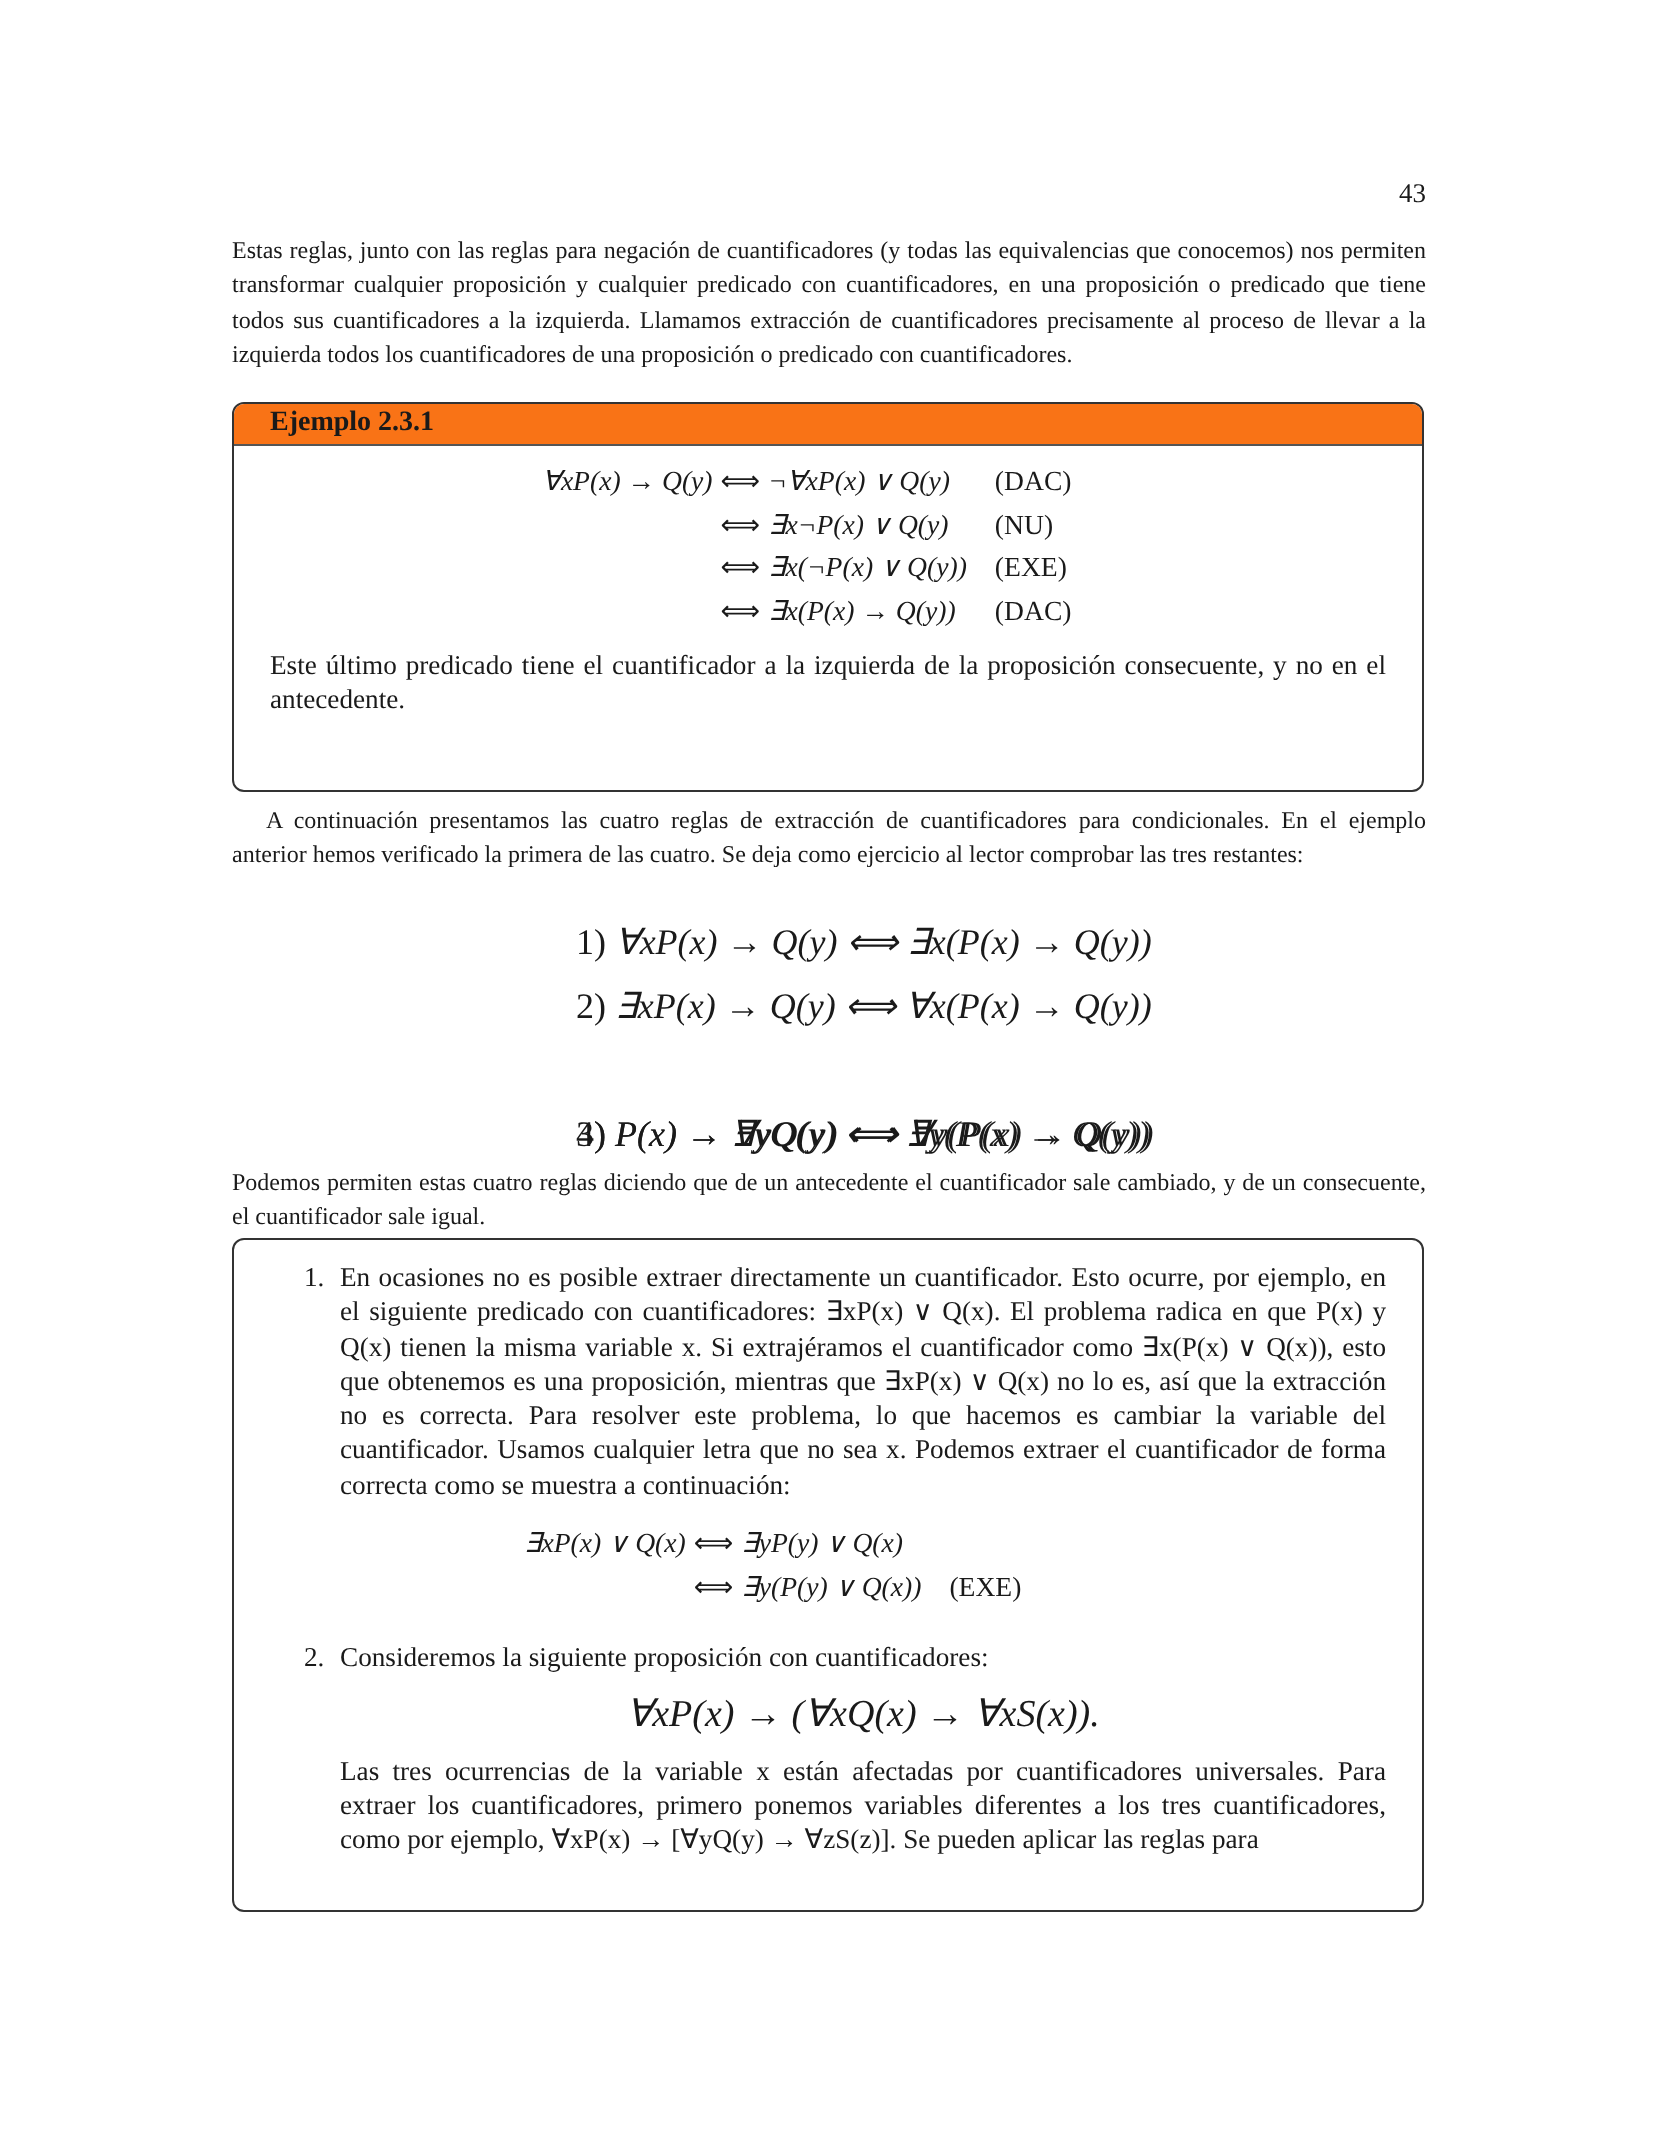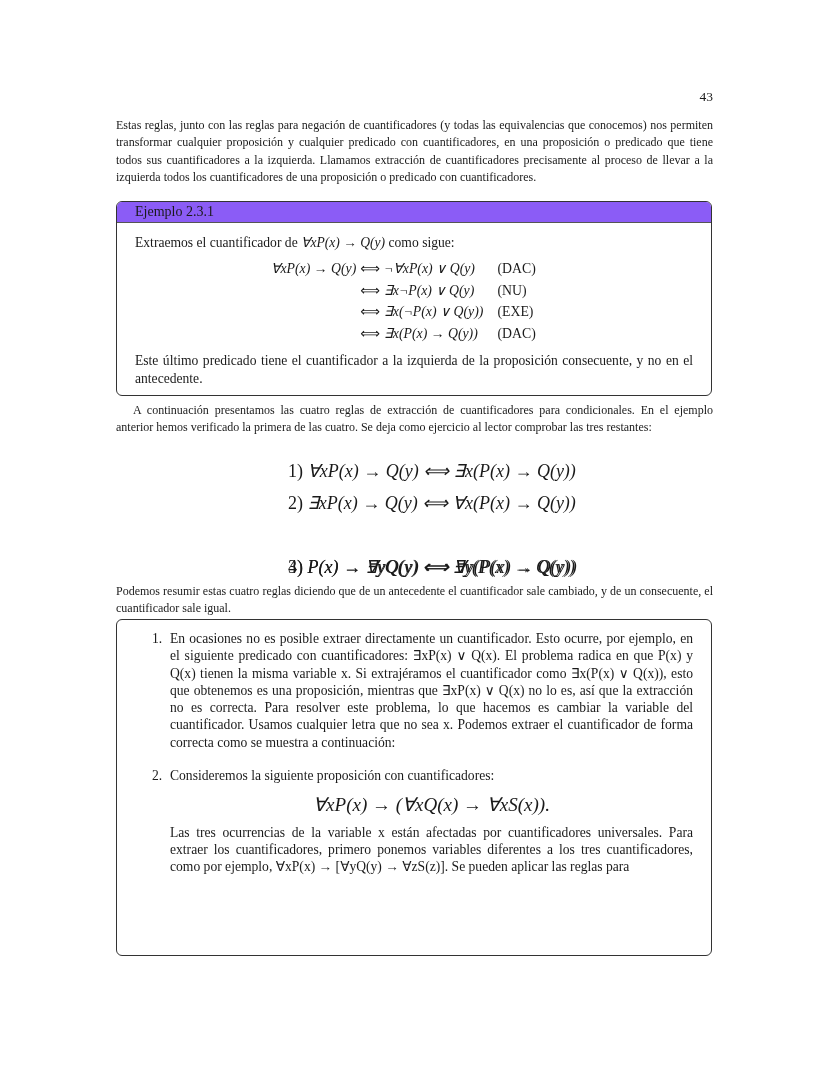--- a/index.html
+++ b/index.html
@@ -18,22 +18,22 @@
     font-size: 12px; line-height: 17.3px; text-align: justify;
   }
   .indent { text-indent: 17px; }
   .math { font-family: "Liberation Serif", serif; font-style: italic; }
   .box {
     position: absolute; left: 116px; width: 594px;
     border: 1.2px solid #333; border-radius: 6px; background: #fff;
     overflow: hidden;
   }
   .box-header {
-    background: #8b5cf6; border-bottom: 1.2px solid #555;
-    font-family: "Liberation Serif", serif; font-weight: normal; font-size: 14px;
+    background: #f97316; border-bottom: 1.2px solid #555;
+    font-family: "Liberation Serif", serif; font-weight: bold; font-size: 14px;
     padding: 1px 0 1px 18px; height: 18px; line-height: 18px;
   }
   .box-body {
     padding: 0 18px; font-family: "Liberation Serif", serif;
     font-size: 13.6px; line-height: 17.3px; text-align: justify;
   }
   .eq-table { font-family: "Liberation Serif", serif; font-size: 13.8px; border-collapse: collapse; }
   .eq-table td { padding: 0; height: 21.5px; white-space: nowrap; }
   .eq-left { text-align: right; padding-right: 4px !important; }
   .eq-tag { padding-left: 14px !important; font-style: normal; }
@@ -48,25 +48,20 @@
 </head>
 <body>
 
 <div class="page-number">43</div>
 
 <div class="text-block" style="top:117px;">Estas reglas, junto con las reglas para negación de cuantificadores (y todas las equivalencias que conocemos) nos permiten transformar cualquier proposición y cualquier predicado con cuantificadores, en una proposición o predicado que tiene todos sus cuantificadores a la izquierda. Llamamos extracción de cuantificadores precisamente al proceso de llevar a la izquierda todos los cuantificadores de una proposición o predicado con cuantificadores.</div>
 
 <div class="box" style="top:201px; height:193px;">
   <div class="box-header">Ejemplo 2.3.1</div>
   <div class="box-body">
-    <div style="margin-top:11px;">
-      <span>Extraemos el cuantificador de</span>
-      <span class="math">∀xP(x) → Q(y)</span>
-      <span>como sigue:</span>
-    </div>
     <table class="eq-table" style="margin:7px 0 0 136px;">
       <tbody>
           <tr>
         <td class="eq-left math">∀xP(x) → Q(y)</td>
         <td>⟺</td>
         <td class="math" style="padding-left:4px;">¬∀xP(x) ∨ Q(y)</td>
         <td class="eq-tag">(DAC)</td>
       </tr>
       <tr>
         <td class="eq-left math"></td>
@@ -106,27 +101,43 @@
   <div class="rule-line" style="top:532px; left:288px;margin-top:24px;">
     <span>3)</span>
     <span class="math">P(x) → ∀yQ(y) ⟺ ∀y(P(x) → Q(y))</span>
   </div>
   <div class="rule-line" style="top:556px; left:288px;">
     <span>4)</span>
     <span class="math">P(x) → ∃yQ(y) ⟺ ∃y(P(x) → Q(y))</span>
   </div>
 </div>
 
-<div class="text-block" style="top:583px;">Podemos resumir estas cuatro reglas diciendo que de un antecedente el cuantificador sale cambiado, y de un consecuente, el cuantificador sale igual.</div>
+<div class="text-block" style="top:583px;">Podemos permiten estas cuatro reglas diciendo que de un antecedente el cuantificador sale cambiado, y de un consecuente, el cuantificador sale igual.</div>
 
 <div class="box" style="top:619px; height:335px;">
   <div class="box-body" style="padding-right:18px;">
     <div class="list-item" style="margin-top:10px;">
       <span class="list-num">1.</span>
       <div>En ocasiones no es posible extraer directamente un cuantificador. Esto ocurre, por ejemplo, en el siguiente predicado con cuantificadores: ∃xP(x) ∨ Q(x). El problema radica en que P(x) y Q(x) tienen la misma variable x. Si extrajéramos el cuantificador como ∃x(P(x) ∨ Q(x)), esto que obtenemos es una proposición, mientras que ∃xP(x) ∨ Q(x) no lo es, así que la extracción no es correcta. Para resolver este problema, lo que hacemos es cambiar la variable del cuantificador. Usamos cualquier letra que no sea x. Podemos extraer el cuantificador de forma correcta como se muestra a continuación:</div>
+      <table class="eq-table" style="margin:10px 0 0 92px;">
+        <tbody>
+            <tr>
+          <td class="eq-left math">∃xP(x) ∨ Q(x)</td>
+          <td>⟺</td>
+          <td class="math" style="padding-left:4px;">∃yP(y) ∨ Q(x)</td>
+          <td class="eq-tag"></td>
+        </tr>
+        <tr>
+          <td class="eq-left math"></td>
+          <td>⟺</td>
+          <td class="math" style="padding-left:4px;">∃y(P(y) ∨ Q(x))</td>
+          <td class="eq-tag">(EXE)</td>
+        </tr>
+      </tbody>
+        </table>
     </div>
     <div class="list-item" style="margin-top:16px;">
       <span class="list-num">2.</span>
       <div>Consideremos la siguiente proposición con cuantificadores:</div>
       <div class="centered math" style="margin:12px 0 10px 0; font-size:19px;">∀xP(x) → (∀xQ(x) → ∀xS(x)).</div>
       <div>Las tres ocurrencias de la variable x están afectadas por cuantificadores universales. Para extraer los cuantificadores, primero ponemos variables diferentes a los tres cuantificadores, como por ejemplo, ∀xP(x) → [∀yQ(y) → ∀zS(z)]. Se pueden aplicar las reglas para</div>
     </div>
   </div>
 </div>
 

